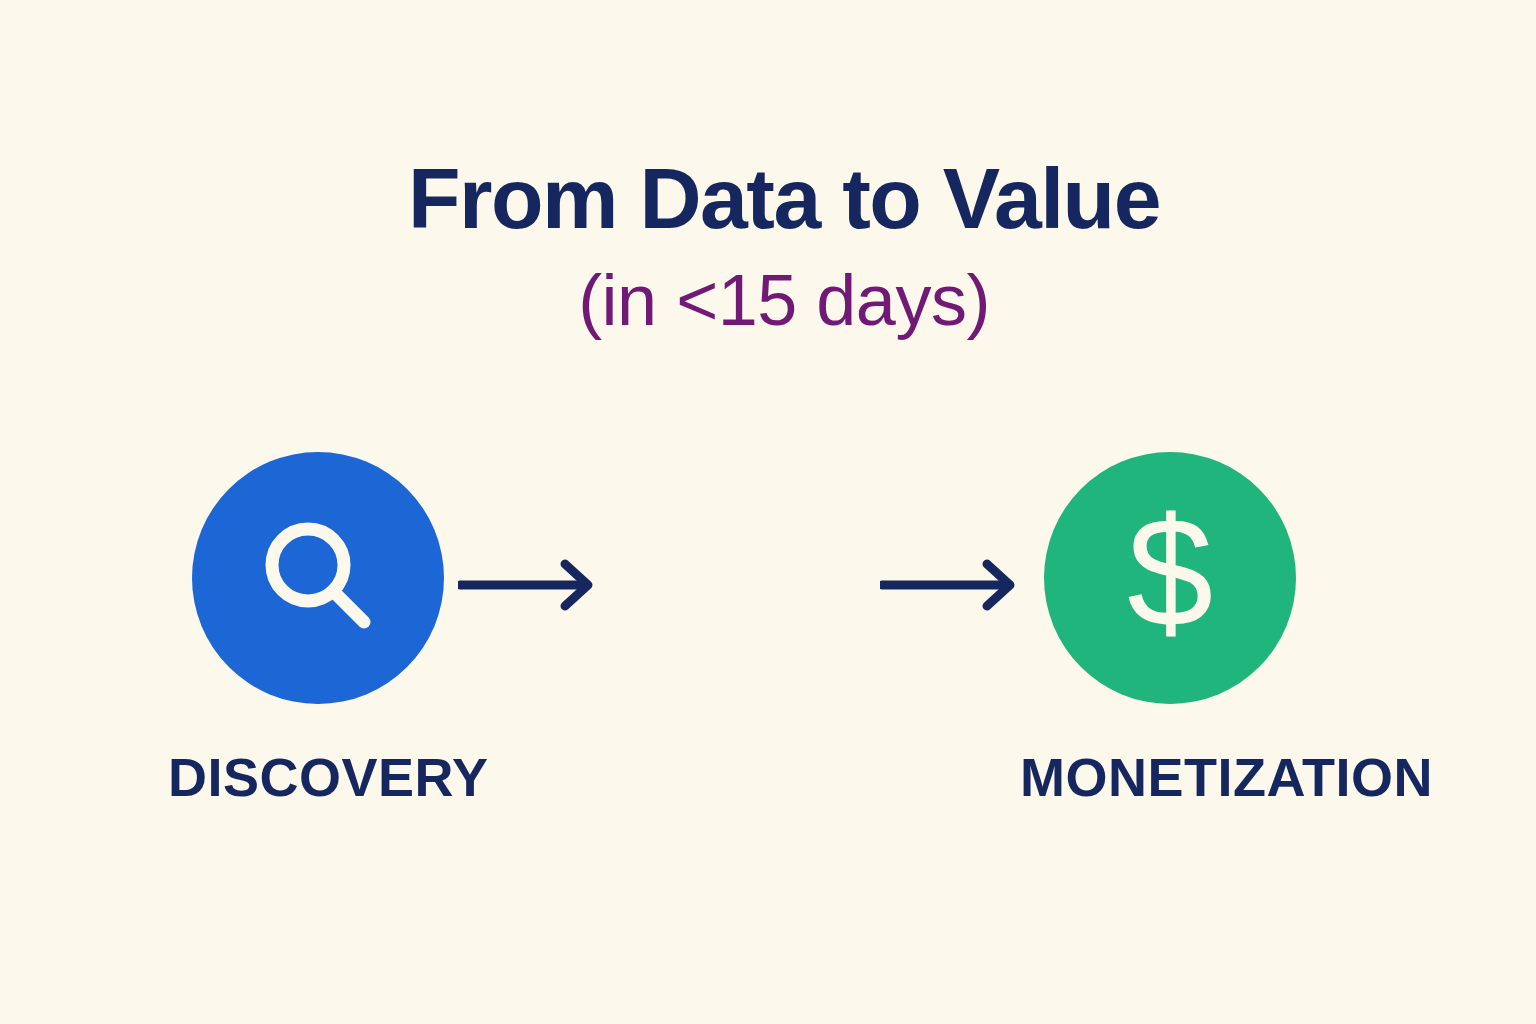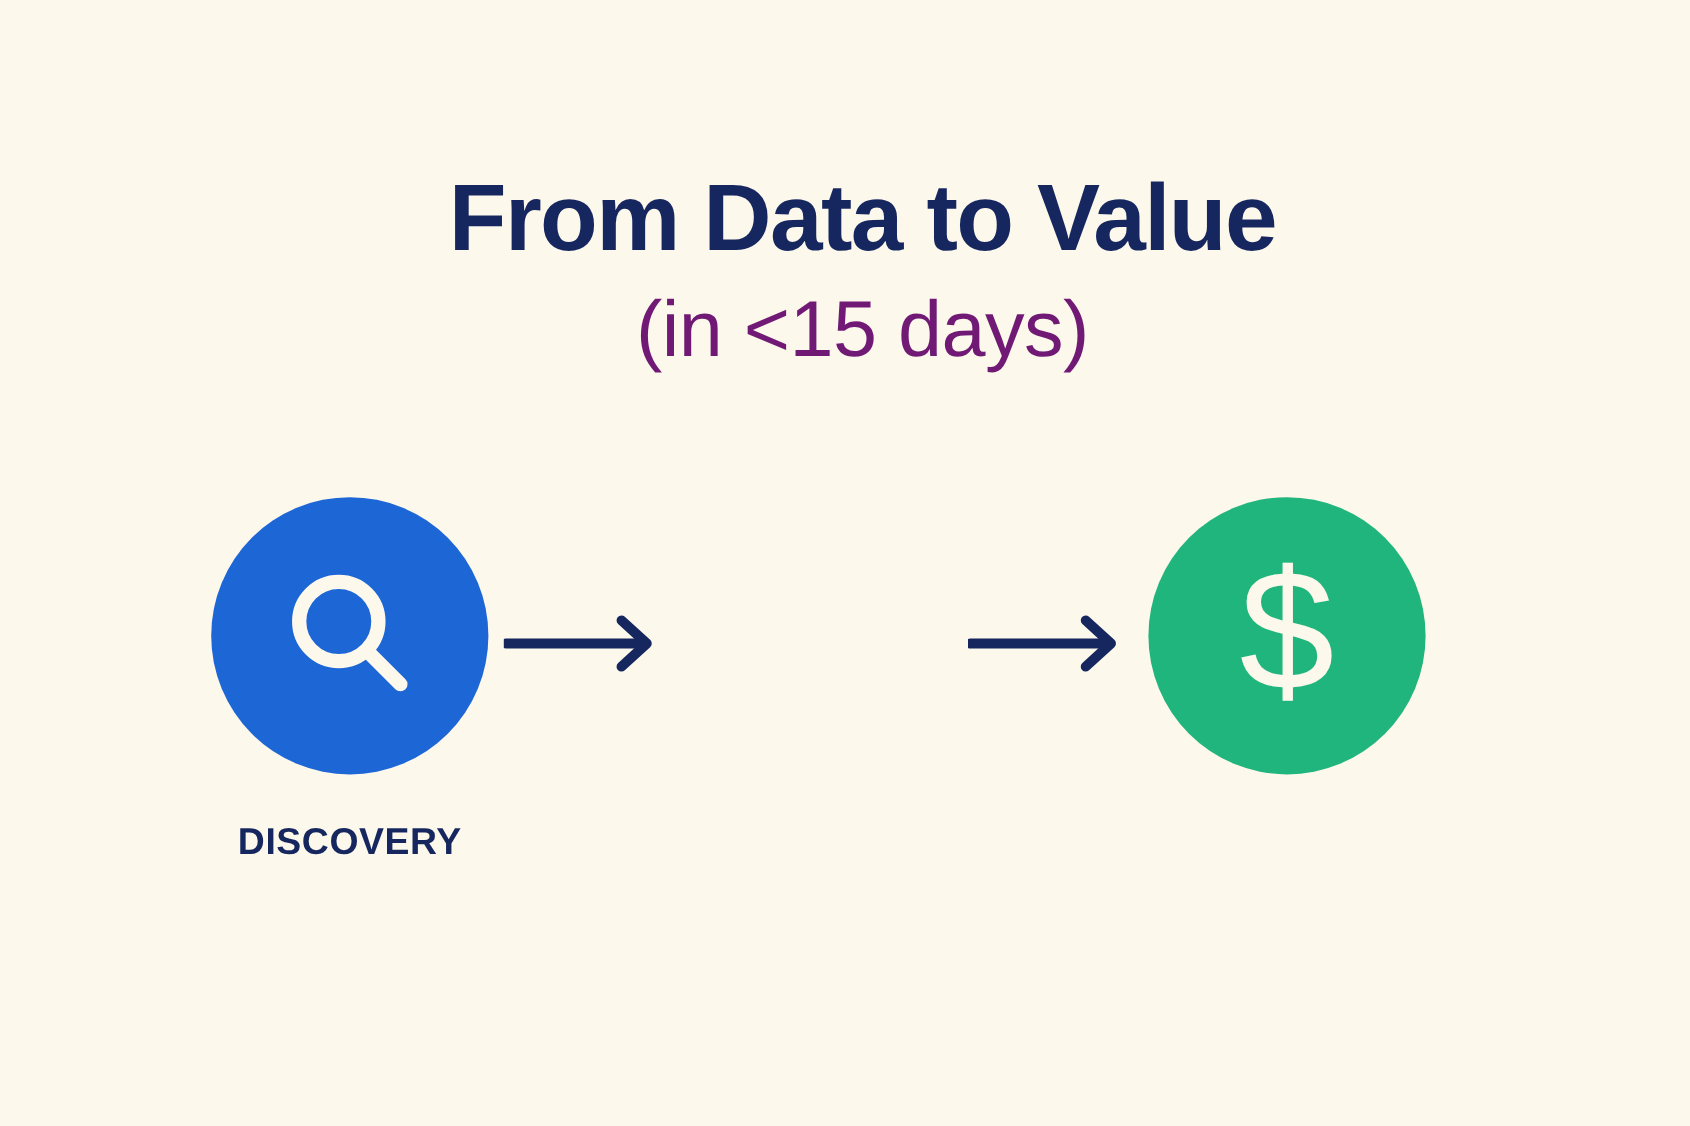--- a/index.html
+++ b/index.html
@@ -76,21 +76,21 @@
     margin: 0 auto;
     display: flex;
     align-items: center;
     justify-content: center;
   }
   .circle svg { display: block; }
 
   .step-label {
     margin-top: 42px;
     font-family: "Liberation Sans", sans-serif;
-    font-size: 34px;
+    font-size: 54px;
     font-weight: 700;
     letter-spacing: 0.5px;
     color: #15275e;
     white-space: nowrap;
   }
 
   
   .arrow {
     position: absolute;
     top: 104px;
@@ -140,16 +140,17 @@
     </div>
 
     <div class="step step-monetization">
       <div class="circle" style="background:#21b57e;">
         <span>
           <svg width="140" height="150" viewBox="0 0 140 150" aria-hidden="true">
             <text x="70" y="123" text-anchor="middle" font-family="Liberation Sans, sans-serif" font-size="155" font-weight="400" fill="#fdf8ec">$</text>
           </svg>
         </span>
       </div>
+      <div class="step-label">MONETIZATION</div>
     </div>
 
   </div>
 </div>
 
 </body></html>

